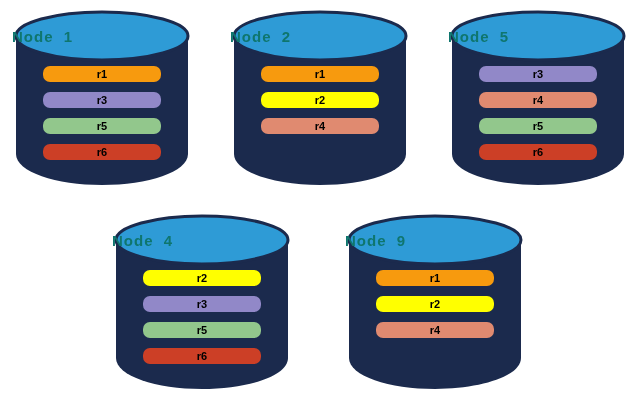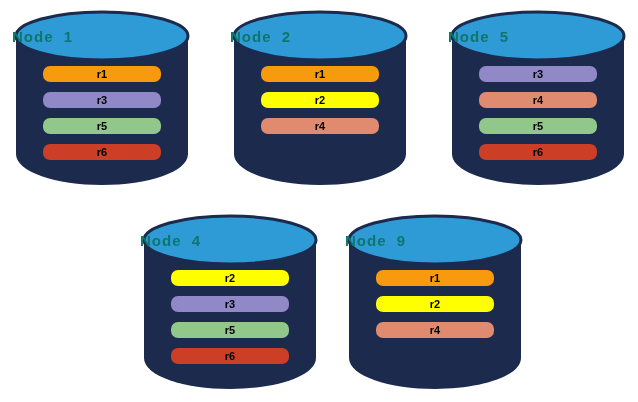--- a/index.html
+++ b/index.html
@@ -102,21 +102,21 @@
         <ellipse cx="90" cy="28" rx="86" ry="24" fill="#2E9BD6" stroke="#1B2A4D" stroke-width="3"></ellipse>
       </svg>
       <div class="node-title">Node  5</div>
       <div class="records">
         <div class="record" style="background: rgb(145, 136, 200);">r3</div>
         <div class="record" style="background: rgb(224, 138, 112);">r4</div>
         <div class="record" style="background: rgb(146, 199, 140);">r5</div>
         <div class="record" style="background: rgb(204, 63, 38);">r6</div>
       </div>
     </div>
-    <div class="node" style="left: 140px; top: 212px;">
+    <div class="node" style="left: 112px; top: 212px;">
       <svg class="node-svg" viewBox="0 0 180 180">
         <path d="M4,28 L4,146 C4,164 44,177 90,177 C136,177 176,164 176,146 L176,28 Z" fill="#1B2A4D"></path>
         <ellipse cx="90" cy="28" rx="86" ry="24" fill="#2E9BD6" stroke="#1B2A4D" stroke-width="3"></ellipse>
       </svg>
       <div class="node-title">Node  4</div>
       <div class="records">
         <div class="record" style="background: rgb(255, 255, 0);">r2</div>
         <div class="record" style="background: rgb(145, 136, 200);">r3</div>
         <div class="record" style="background: rgb(146, 199, 140);">r5</div>
         <div class="record" style="background: rgb(204, 63, 38);">r6</div>

